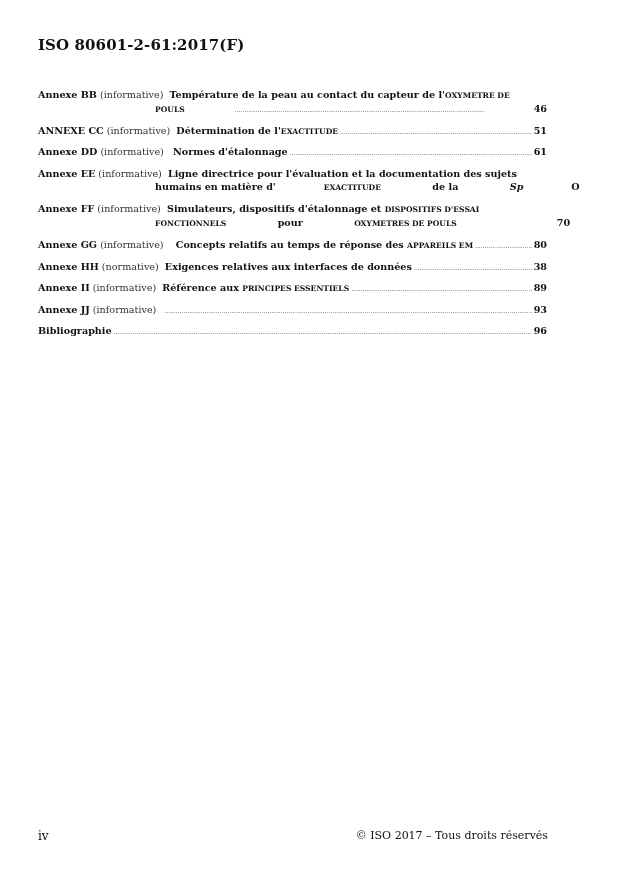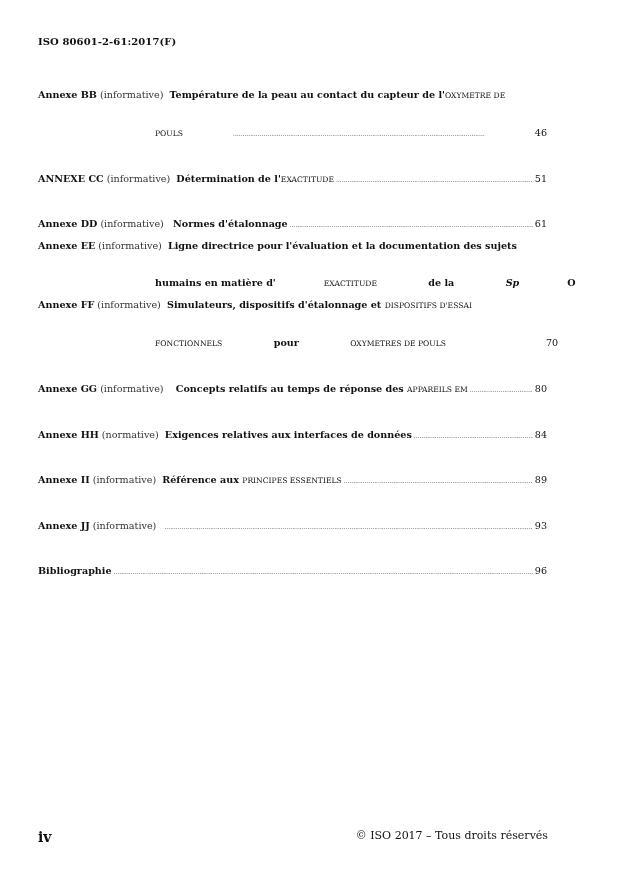--- a/index.html
+++ b/index.html
@@ -1,30 +1,30 @@
 <!DOCTYPE html>
 <html><head>
 <meta charset="utf-8">
 <style>
   html, body { margin: 0; padding: 0; background: #ffffff; }
   body { width: 620px; height: 877px; position: relative; overflow: hidden;
          font-family: "DejaVu Serif", "Liberation Serif", serif; color: #111; }
-  .header { position: absolute; left: 38px; top: 36px; font-size: 10px; font-weight: bold; letter-spacing: 0.1px; }
+  .header { position: absolute; left: 38px; top: 36px; font-size: 15px; font-weight: bold; letter-spacing: 0.1px; }
   .toc { position: absolute; left: 38px; top: 88px; width: 509px; font-size: 9.6px; }
   .entry { position: relative; margin-bottom: 7.6px; line-height: 13px; }
   .line { display: flex; align-items: baseline; white-space: nowrap; }
   .lbl { font-weight: bold; }
   .kind { font-weight: normal; color: #333; }
   .ttl { font-weight: bold; }
-  .sc { font-variant: small-caps; font-weight: normal; font-size: 7.6px; text-transform: uppercase; }
+  .sc { font-variant: small-caps; font-weight: bold; font-size: 7.6px; text-transform: uppercase; }
   .dots { flex: 1; overflow: hidden; margin: 0 2px; font-weight: normal; color: #222; }
   .dots::after { content: "........................................................................................................................................................................................................................................................................................"; letter-spacing: 0px; font-size: 6px; }
-  .pg { font-weight: normal; text-align: center; margin-top: 24px; }
+  .pg { font-weight: bold; text-align: center; }
   .cont { padding-left: 117px; gap: 48px; }
-  .footer-left { position: absolute; left: 38px; top: 829px; font-size: 14px; font-weight: bold; }
+  .footer-left { position: absolute; left: 38px; top: 829px; font-size: 12px; }
   .footer-right { position: absolute; right: 72px; top: 829px; font-size: 11px; }
   sub { font-size: 6.5px; vertical-align: baseline; position: relative; top: 1px; }
   i { font-style: italic; text-align: right; }
 </style>
 </head>
 <body>
 
 <div class="header">ISO 80601-2-61:2017(F)</div>
 
 <div class="toc">
@@ -90,21 +90,21 @@
       <span class="lbl">Annexe GG</span>&nbsp;<span class="kind">(informative)</span>&nbsp;&nbsp;&nbsp;&nbsp;<span class="ttl" style="white-space:pre">Concepts relatifs au temps de réponse des </span><span class="sc">APPAREILS EM</span>
       <span class="dots"></span>
       <span class="pg">80</span>
     </div>
   </div>
 
   <div class="entry">
     <div class="line">
       <span class="lbl">Annexe HH</span>&nbsp;<span class="kind">(normative)</span>&nbsp;&nbsp;<span class="ttl">Exigences relatives aux interfaces de données</span>
       <span class="dots"></span>
-      <span class="pg">84</span>
+      <span class="pg">38</span>
     </div>
   </div>
 
   <div class="entry">
     <div class="line">
       <span class="lbl">Annexe II</span>&nbsp;<span class="kind">(informative)</span>&nbsp;&nbsp;<span class="ttl" style="white-space:pre">Référence aux </span><span class="sc">PRINCIPES ESSENTIELS</span>
       <span class="dots"></span>
       <span class="pg">89</span>
     </div>
   </div>

